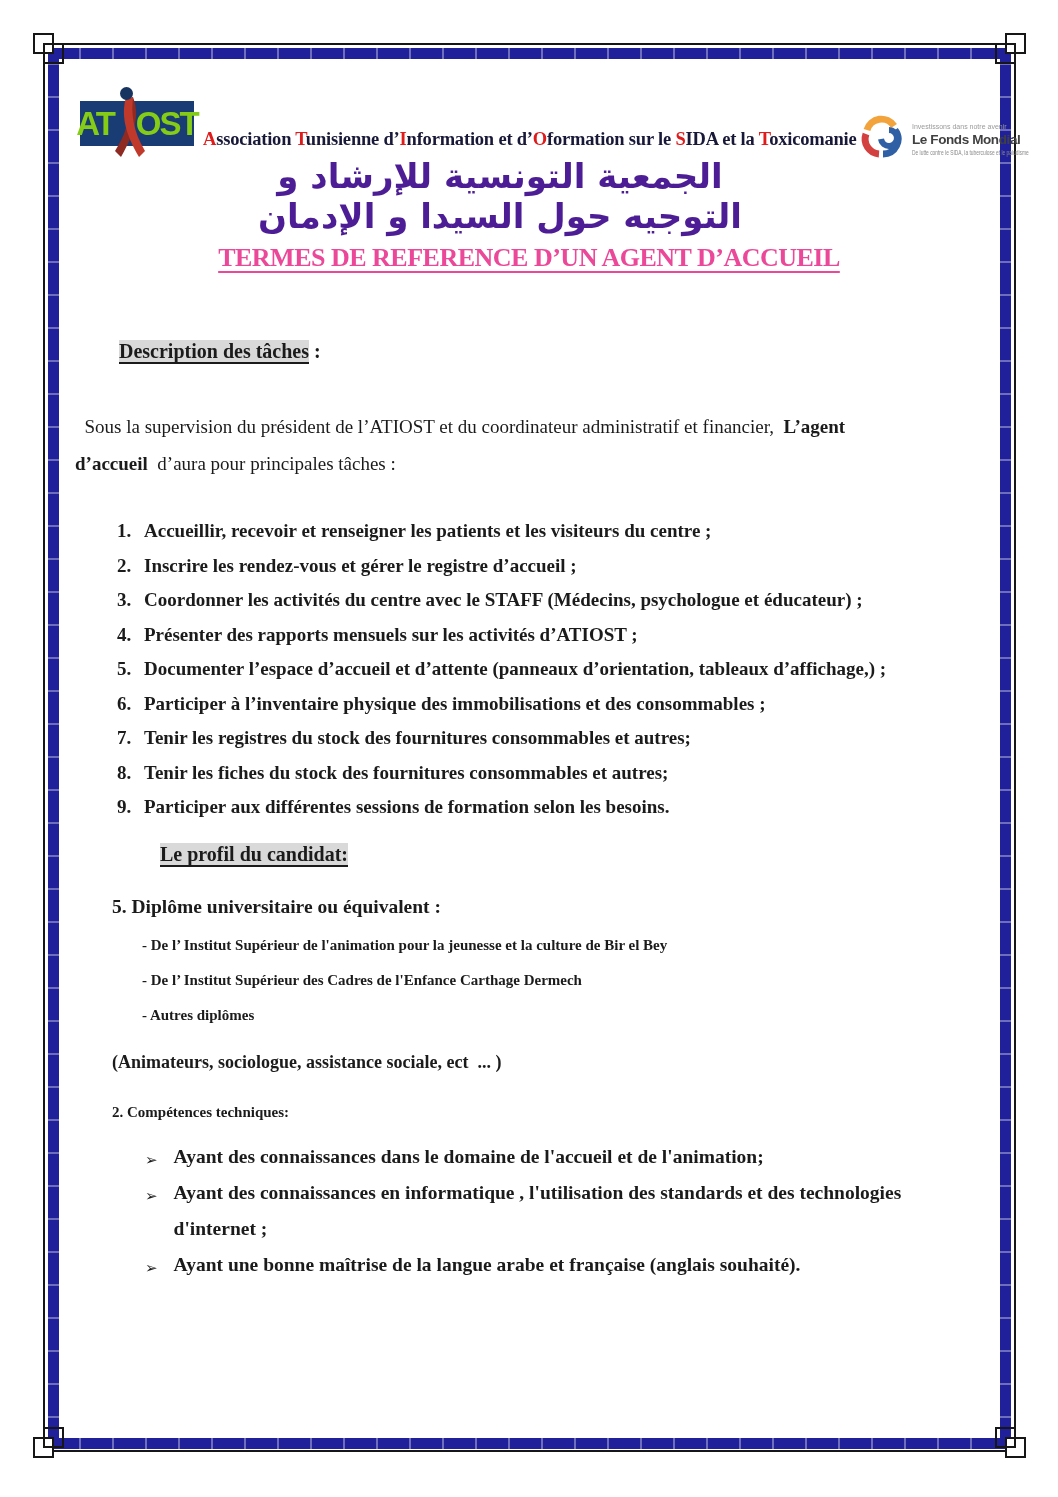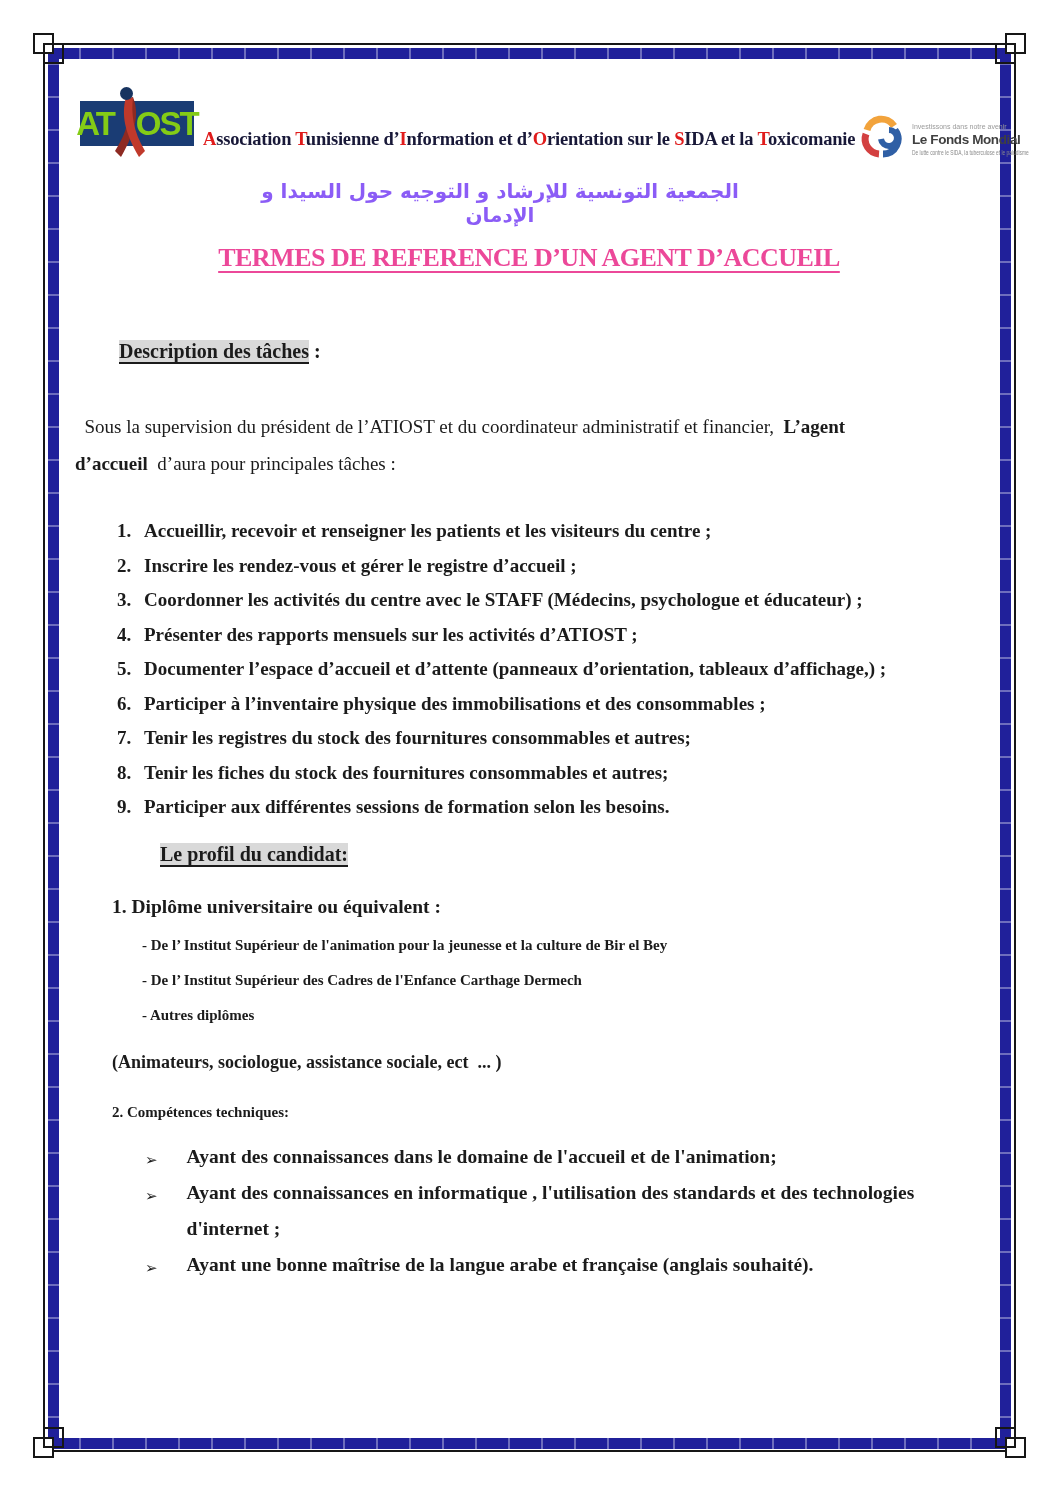--- a/index.html
+++ b/index.html
@@ -34,21 +34,21 @@
     font-family:"Liberation Sans",sans-serif;font-weight:bold;font-size:33px;color:#84cc16;
     letter-spacing:-2px;z-index:4;}
   .atiost-dot{position:absolute;left:120px;top:87px;width:13px;height:13px;border-radius:50%;
     background:#17335f;z-index:6;}
   .atiost-ribbon{position:absolute;left:112px;top:95px;z-index:5;}
   .org-line{position:absolute;left:203px;top:129px;font-size:18.5px;font-weight:bold;
     white-space:nowrap;color:#181838;letter-spacing:-0.2px;}
   .seg-red{color:#e01b1b;}
   .seg-bold{font-weight:bold;}
   .arabic-line{position:absolute;left:230px;top:156px;width:540px;text-align:center;
-    direction:rtl;font-family:"DejaVu Sans",sans-serif;font-weight:bold;font-size:20px;color:#8b5cf6;margin-top:23px;}
+    direction:rtl;font-family:"DejaVu Sans",sans-serif;font-weight:bold;font-size:34px;color:#4c1d95;}
   .fonds{position:absolute;left:858px;top:106px;width:150px;display:flex;gap:8px;align-items:center;z-index:4;}
   .fonds-icon{flex:none;}
   .fonds-text{display:flex;flex-direction:column;gap:2px;}
   .fonds-top{font-family:"Liberation Sans",sans-serif;font-size:7px;color:#9a9a9a;white-space:nowrap;}
   .fonds-name{font-family:"Liberation Sans",sans-serif;font-weight:bold;font-size:13.5px;
     color:#404040;white-space:nowrap;letter-spacing:-0.4px;}
   .fonds-bottom{font-family:"Liberation Sans",sans-serif;font-size:6.5px;color:#8a8a8a;
     white-space:nowrap;transform:scaleX(.75);transform-origin:left center;}
 
   
@@ -65,21 +65,21 @@
   .task-num{width:27px;flex:none;}
   .h-profile{position:absolute;left:116px;top:843px;font-size:20px;font-weight:bold;}
   .h-diploma{position:absolute;left:112px;top:896px;font-size:19.5px;font-weight:bold;}
   .diploma{position:absolute;left:142px;top:928px;font-size:15px;font-weight:bold;line-height:35px;}
   .diploma div{white-space:nowrap;}
   .note{position:absolute;left:112px;top:1052px;font-size:18px;font-weight:bold;white-space:nowrap;}
   .h-skills{position:absolute;left:112px;top:1104px;font-size:15px;font-weight:bold;}
   .skills{position:absolute;left:145px;top:1139px;font-size:19.5px;font-weight:bold;line-height:36px;}
   .skill{display:flex;gap:16px;}
   .bullet{font-family:"DejaVu Sans",sans-serif;font-size:15px;flex:none;transform:translateY(3px);}
-  .skill-lines div{white-space:nowrap;margin-left:13px;}
+  .skill-lines div{white-space:nowrap;}
 </style>
 </head>
 <body>
 
 <div class="black-frame"></div>
 <div class="band band-top"></div>
 <div class="band band-bottom"></div>
 <div class="band band-left"></div>
 <div class="band band-right"></div>
 <div class="corner corner-tl">
@@ -101,21 +101,21 @@
 
 <div class="atiost-box">
   <span>AT</span>
   <span>OST</span>
 </div>
 <div class="atiost-dot"></div>
 <svg class="atiost-ribbon" width="38" height="68" viewBox="0 0 38 68">
   <path d="M21 2 C27 18 25 34 9 62 L3 56 C19 32 17 16 14 4 Z" fill="#8e2a22"></path>
   <path d="M14 2 C9 20 13 38 27 62 L33 56 C21 36 19 18 21 3 Z" fill="#c0392b"></path>
 </svg>
-<div class="org-line"><span class="seg-red">A</span><span>ssociation </span><span class="seg-red">T</span><span>unisienne d’</span><span class="seg-red">I</span><span>nformation et d’</span><span class="seg-red">O</span><span>rientation sur le </span><span class="seg-red">S</span><span>IDA et la </span><span class="seg-red">T</span><span>oxicomanie</span></div>
+<div class="org-line"><span class="seg-red">A</span><span>ssociation </span><span class="seg-red">T</span><span>unisienne d’</span><span class="seg-red">I</span><span>nformation et d’</span><span class="seg-red">O</span><span>formation sur le </span><span class="seg-red">S</span><span>IDA et la </span><span class="seg-red">T</span><span>oxicomanie</span></div>
 <div class="arabic-line">الجمعية التونسية للإرشاد و التوجيه حول السيدا و الإدمان</div>
 
 <div class="fonds">
   <svg class="fonds-icon" width="46" height="66" viewBox="0 0 46 66">
     <path d="M9 24 A15 15 0 0 1 36 20" fill="none" stroke="#f2a33c" stroke-width="7"></path>
     <path d="M37 24 A15 15 0 0 1 25 48" fill="none" stroke="#2f5fa5" stroke-width="7"></path>
     <path d="M21 48 A15 15 0 0 1 8 28" fill="none" stroke="#d34040" stroke-width="7"></path>
     <path d="M23 33 a8 8 0 1 0 8 -9" fill="none" stroke="#2f5fa5" stroke-width="6"></path>
   </svg>
   <div class="fonds-text">
@@ -169,21 +169,21 @@
     </div>
     <div class="task">
       <span class="task-num">9.</span>
       <span>Participer aux différentes sessions de formation selon les besoins.</span>
     </div>
   </div>
 
 <div class="h-profile">
   <span class="hl u">Le profil du candidat:</span>
 </div>
-<div class="h-diploma">1.  Diplôme universitaire ou équivalent :</div>
+<div class="h-diploma">5.  Diplôme universitaire ou équivalent :</div>
 <div class="diploma">
     <div>- De l’ Institut Supérieur de l'animation pour la jeunesse et la culture de Bir el Bey</div>
     <div>- De l’ Institut Supérieur des Cadres de l'Enfance Carthage Dermech</div>
     <div>- Autres diplômes</div>
   </div>
 <div class="note">(Animateurs, sociologue, assistance sociale, ect&nbsp; ... )</div>
 <div class="h-skills">2. Compétences techniques:</div>
 <div class="skills">
     <div class="skill">
       <span class="bullet">➢</span>

